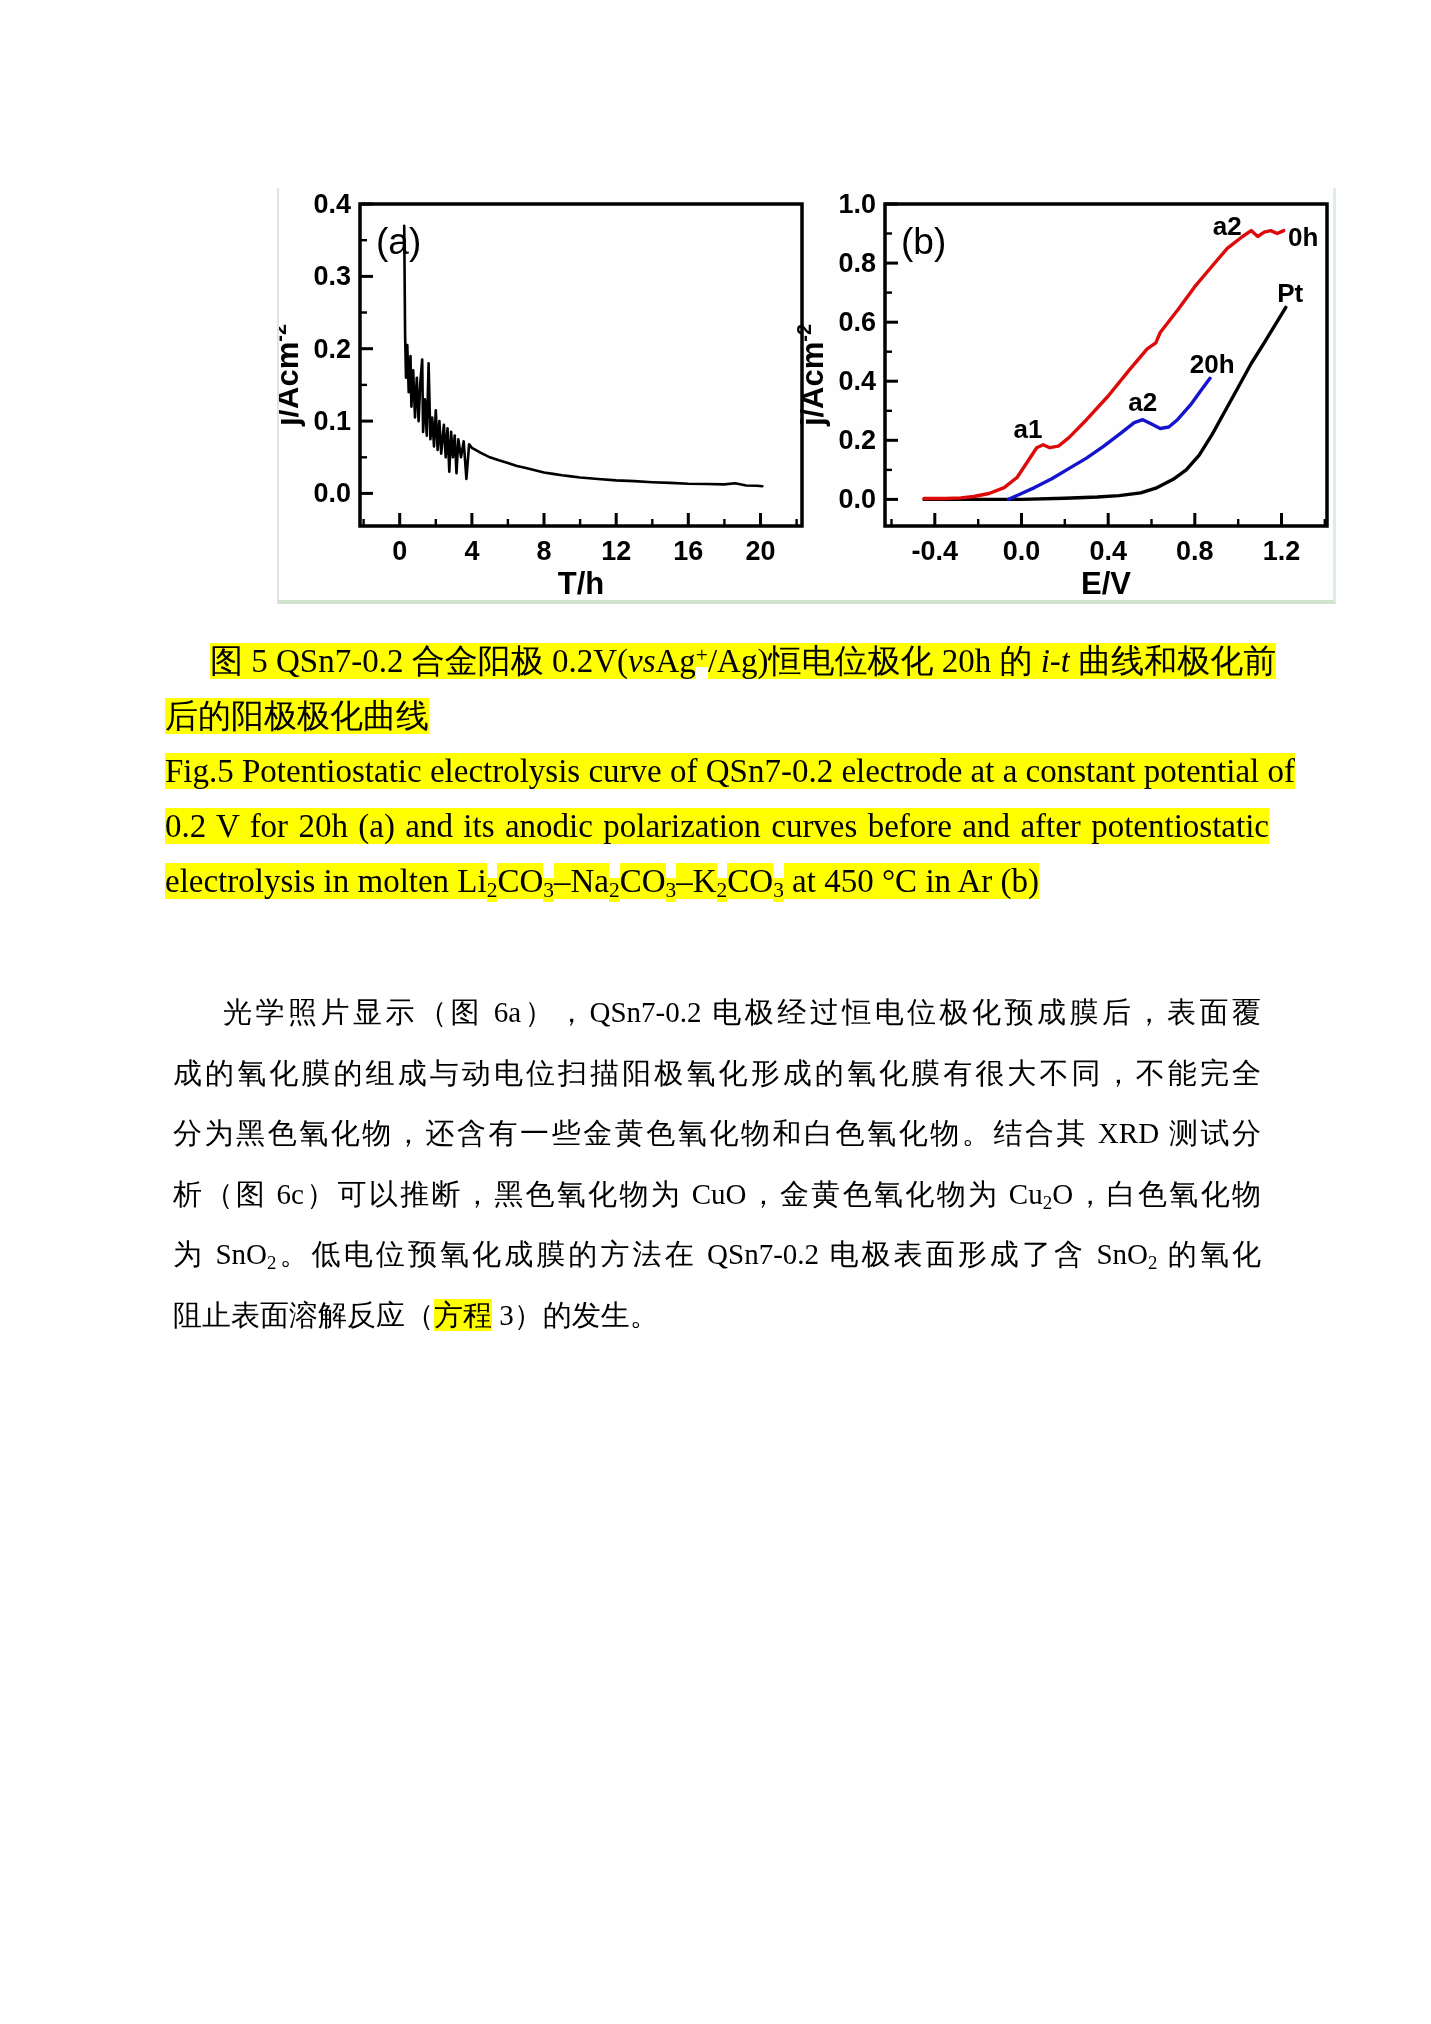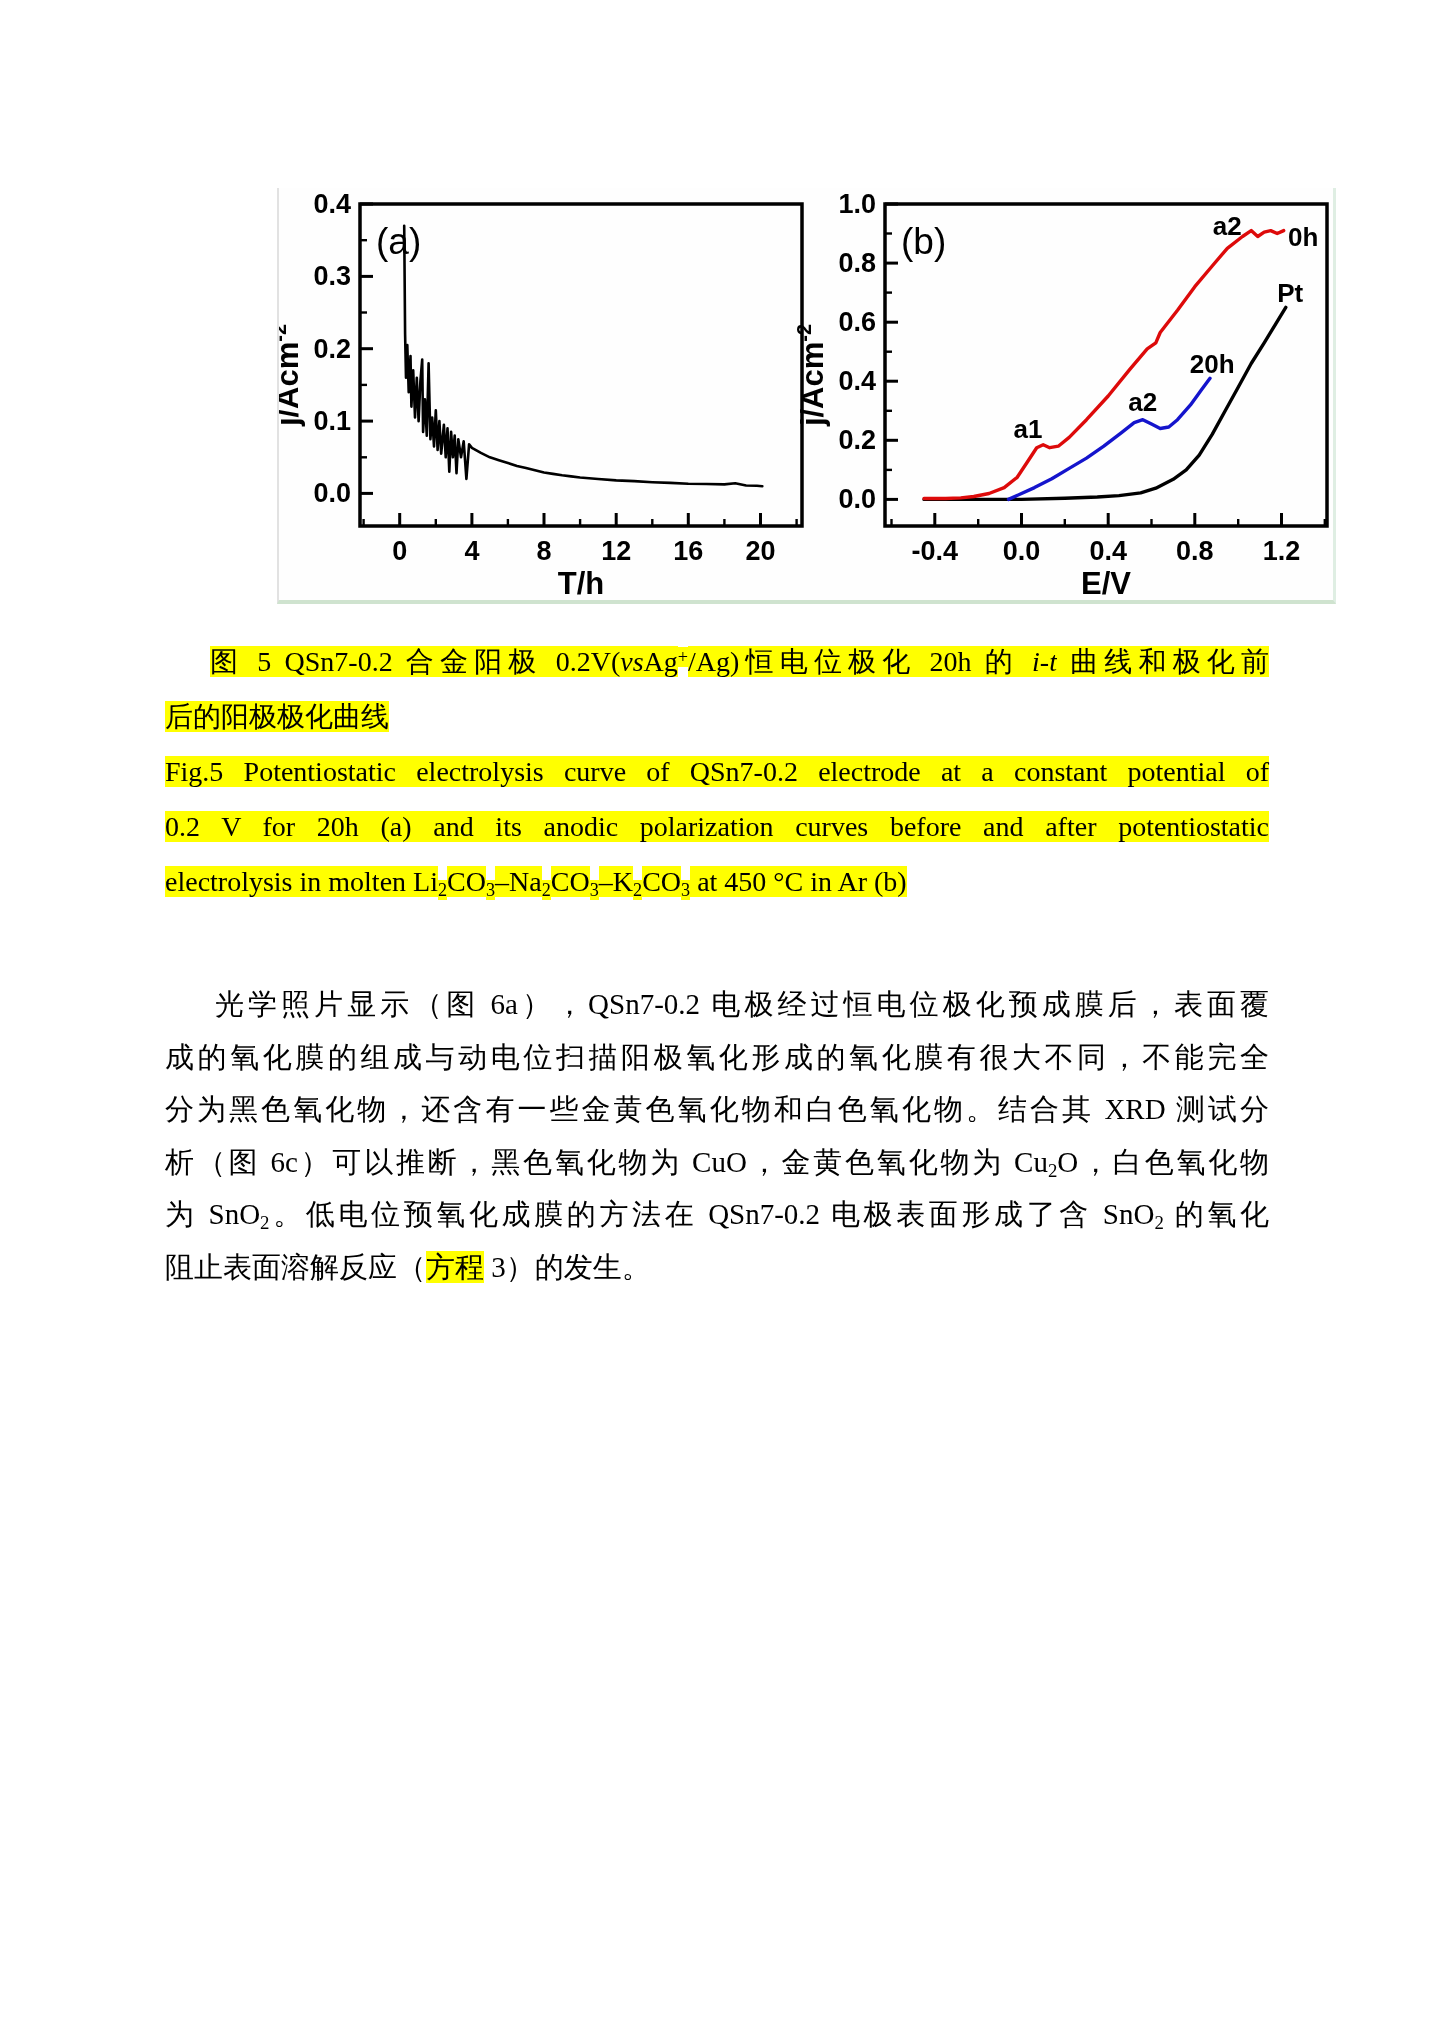--- a/index.html
+++ b/index.html
@@ -2,23 +2,23 @@
 <html style="--hl: #ffff00;"><head>
 <meta charset="utf-8">
 <style>
   html,body{margin:0;padding:0;background:#ffffff;}
   .page{position:relative;width:1431px;height:2024px;background:#ffffff;overflow:hidden;
         font-family:"Liberation Serif","DejaVu Serif",serif;color:#000;}
   .figure{position:absolute;left:277px;top:188px;width:1054px;height:412px;background:#fefefe;
           border-left:2px solid #e2e2e2;border-bottom:4px solid #cfe3cf;border-right:3px solid #dfeee3;}
   .figure svg{display:block;}
   .caption{position:absolute;left:165px;top:634px;width:1104px;}
-  .caption p{margin:0;font-size:28px;line-height:55px;white-space:nowrap;}
+  .caption p{margin:0;font-size:33px;line-height:55px;white-space:nowrap;}
   .body-text{position:absolute;left:165px;top:978px;width:1104px;}
-  .body-text p{margin:0;font-size:29px;line-height:52.5px;}
+  .body-text p{margin:8px;font-size:29px;line-height:52.5px;}
   .jl{text-align:justify;text-align-last:justify;}
   .ind1{text-indent:45px;}
   .ind2{text-indent:50px;}
   .hl{background:var(--hl,#ffff00);}
   .it{font-style:italic;}
   sub{font-size:0.65em;vertical-align:-0.25em;line-height:0;}
   sup{font-size:0.65em;vertical-align:0.45em;line-height:0;}
 </style>
 </head>
 <body>

